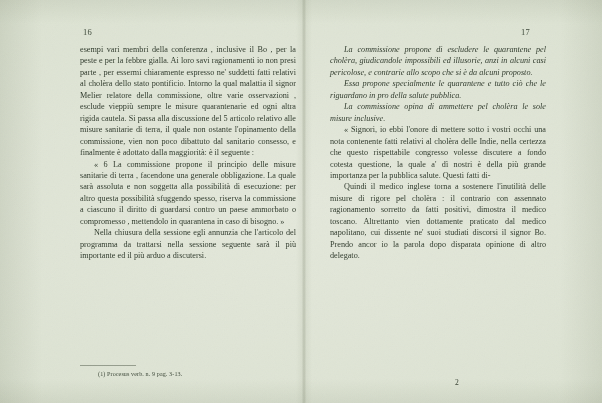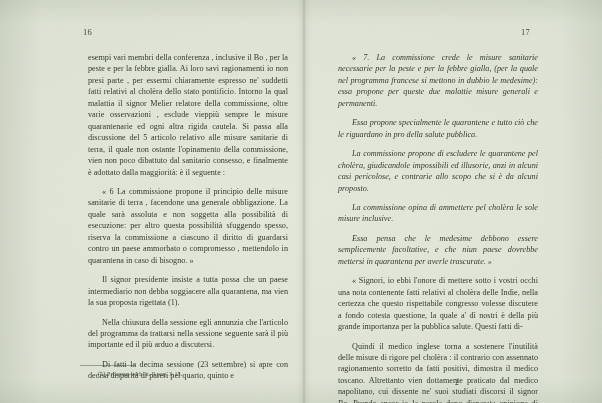--- a/index.html
+++ b/index.html
@@ -78,21 +78,21 @@
     line-height: 11.45px;
     color: #2f3a2c;
     text-align: justify;
     text-justify: inter-word;
     hyphens: manual;
   }
   .leaf.left  .body { left: 80px; }
   .leaf.right .body { left: 28px; }
 
   .body p {
-    margin: 8px;
+    margin: 0;
     text-indent: 14px;
   }
   .body p.noindent { text-indent: 0; }
   .body p.ital { font-style: italic; }
 
   .rule {
     position: absolute;
     left: 80px;
     top: 365px;
     width: 56px;
@@ -125,38 +125,34 @@
 
 <div id="page">
   <div class="sheet"></div>
 
   <div class="leaf left">
     <div class="folio l">16</div>
 
     <div class="body">
       <p class="noindent">esempi vari membri della conferenza , inclusive il Bo , per la peste e per la febbre gialla. Ai loro savi ragionamenti io non presi parte , per essermi chiaramente espresso ne' suddetti fatti relativi al cholèra dello stato pontificio. Intorno la qual malattia il signor Melier relatore della commissione, oltre varie osservazioni , esclude vieppiù sempre le misure quarantenarie ed ogni altra rigida cautela. Si passa alla discussione del 5 articolo relativo alle misure sanitarie di terra, il quale non ostante l'opinamento della commissione, vien non poco dibattuto dal sanitario consesso, e finalmente è adottato dalla maggiorità: è il seguente :</p>
       <p>« 6 La commissione propone il principio delle misure sanitarie di terra , facendone una generale obbligazione. La quale sarà assoluta e non soggetta alla possibilità di esecuzione: per altro questa possibilità sfuggendo spesso, riserva la commissione a ciascuno il diritto di guardarsi contro un paese ammorbato o compromesso , mettendolo in quarantena in caso di bisogno. »</p>
-      <p>Il signor presidente insiste a tutta possa che un paese intermediario non debba soggiacere alla quarantena, ma vien la sua proposta rigettata (1).</p>
       <p>Nella chiusura della sessione egli annunzia che l'articolo del programma da trattarsi nella sessione seguente sarà il più importante ed il più arduo a discutersi.</p>
-      <p>Di fatti la decima sessione (23 settembre) si apre con decisa disparità di pareri pel quarto, quinto e</p>
     </div>
 
     <div class="rule"></div>
     <div class="note">(1) Procesus verb. n. 9 pag. 3-13.</div>
   </div>
 
   <div class="leaf right">
     <div class="folio r">17</div>
 
     <div class="body">
-      <p class="ital">« 7. La commissione crede le misure sanitarie necessarie per la peste e per la febbre gialla, (per la quale nel programma francese si mettono in dubbio le medesime): essa propone per queste due malattie misure generali e permanenti.</p>
+      <p class="ital">La commissione propone di escludere le quarantene pel cholèra, giudicandole impossibili ed illusorie, anzi in alcuni casi pericolose, e contrarie allo scopo che si è da alcuni proposto.</p>
       <p class="ital">Essa propone specialmente le quarantene e tutto ciò che le riguardano in pro della salute pubblica.</p>
-      <p class="ital">La commissione propone di escludere le quarantene pel cholèra, giudicandole impossibili ed illusorie, anzi in alcuni casi pericolose, e contrarie allo scopo che si è da alcuni proposto.</p>
       <p class="ital">La commissione opina di ammettere pel cholèra le sole misure inclusive.</p>
-      <p class="ital">Essa pensa che le medesime debbono essere semplicemente facoltative, e che niun paese dovrebbe mettersi in quarantena per averle trascurate. »</p>
       <p>« Signori, io ebbi l'onore di mettere sotto i vostri occhi una nota contenente fatti relativi al cholèra delle Indie, nella certezza che questo rispettabile congresso volesse discutere a fondo cotesta questione, la quale a' dì nostri è della più grande importanza per la pubblica salute. Questi fatti di-</p>
       <p>Quindi il medico inglese torna a sostenere l'inutilità delle misure di rigore pel cholèra : il contrario con assennato ragionamento sorretto da fatti positivi, dimostra il medico toscano. Altrettanto vien dottamente praticato dal medico napolitano, cui dissente ne' suoi studiati discorsi il signor Bo. Prendo ancor io la parola dopo disparata opinione di altro delegato.</p>
     </div>
 
     <div class="signature">
       <span>2</span>
     </div>
   </div>
 
   <div class="gutter"></div>

